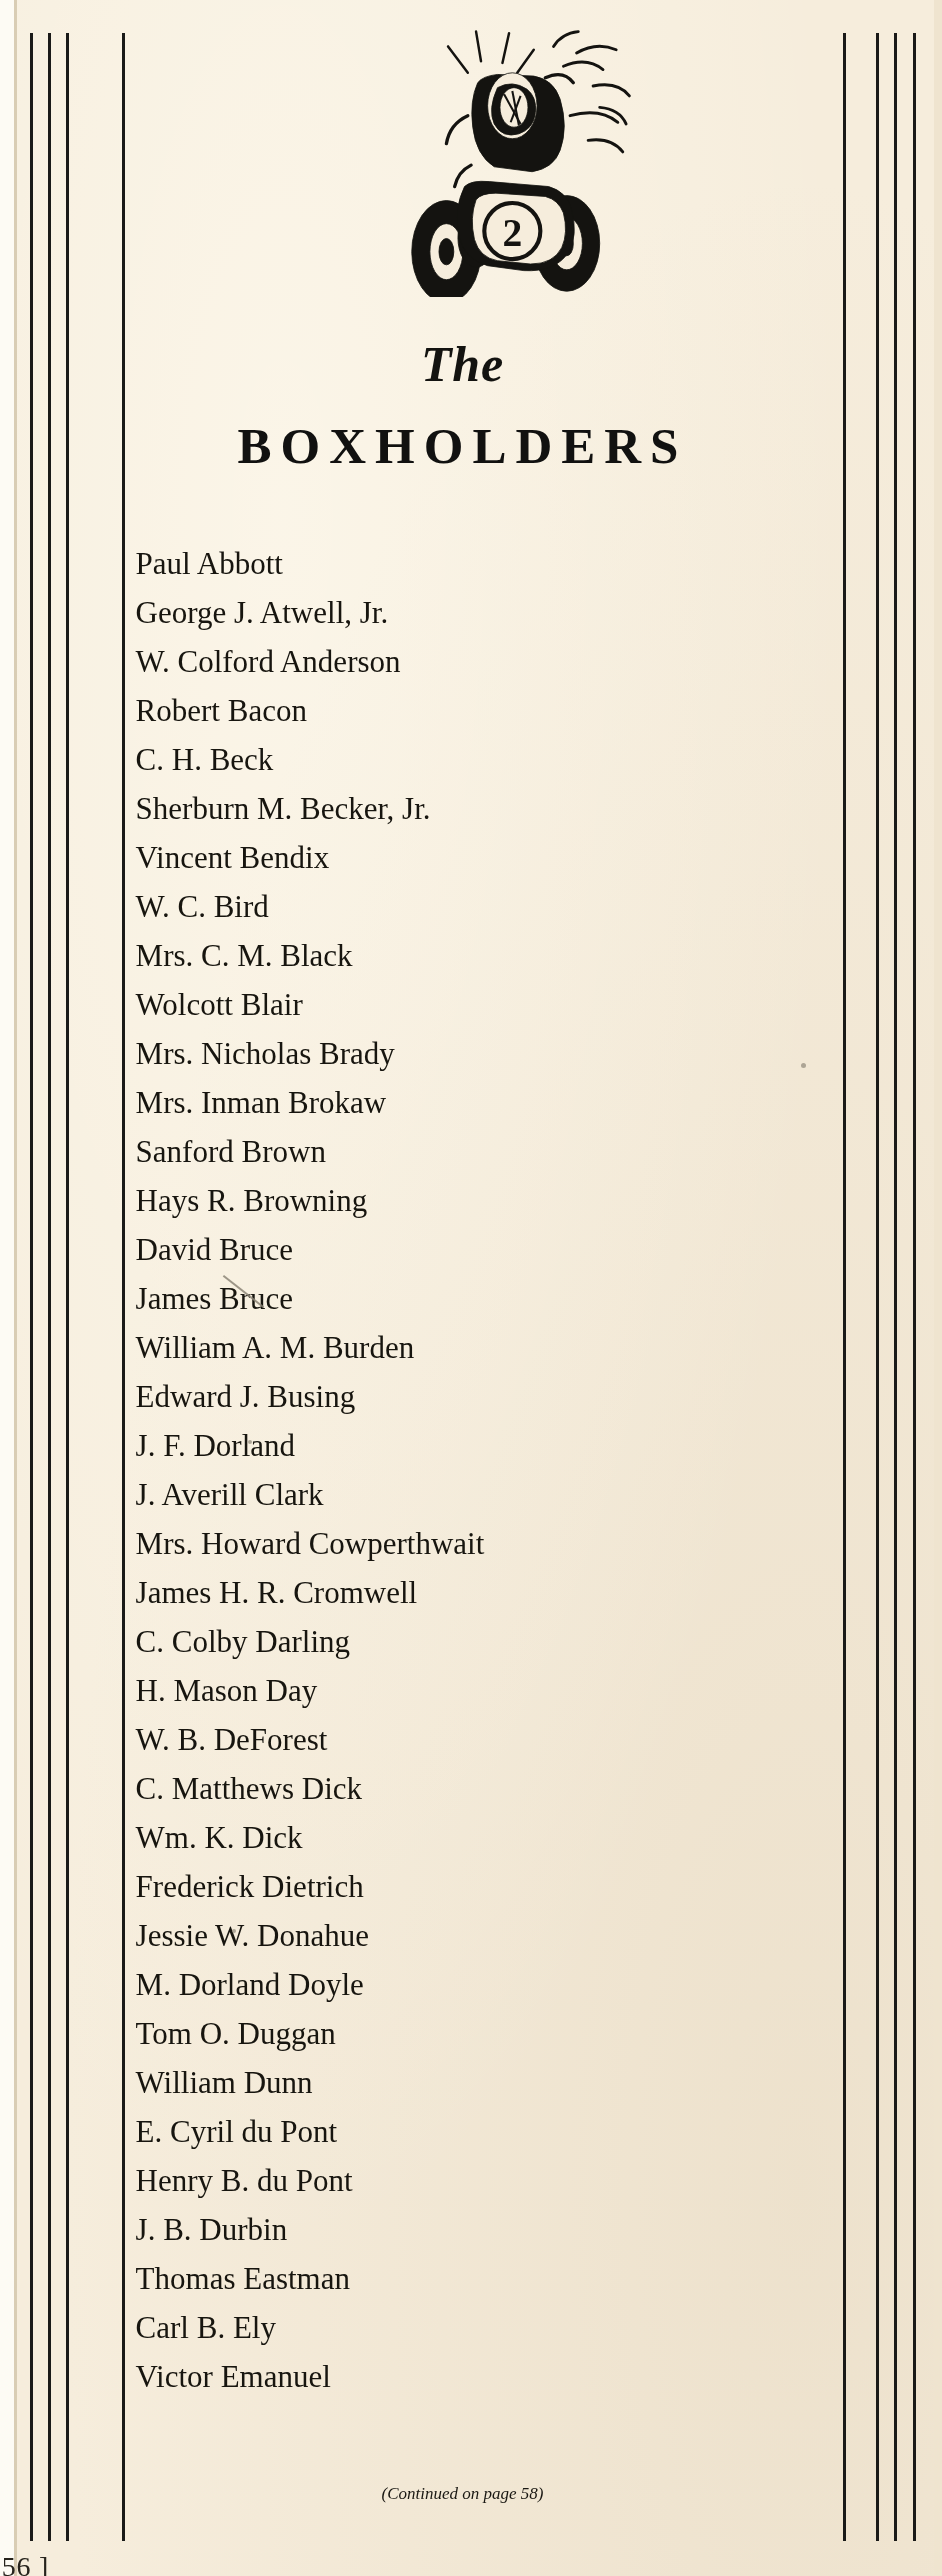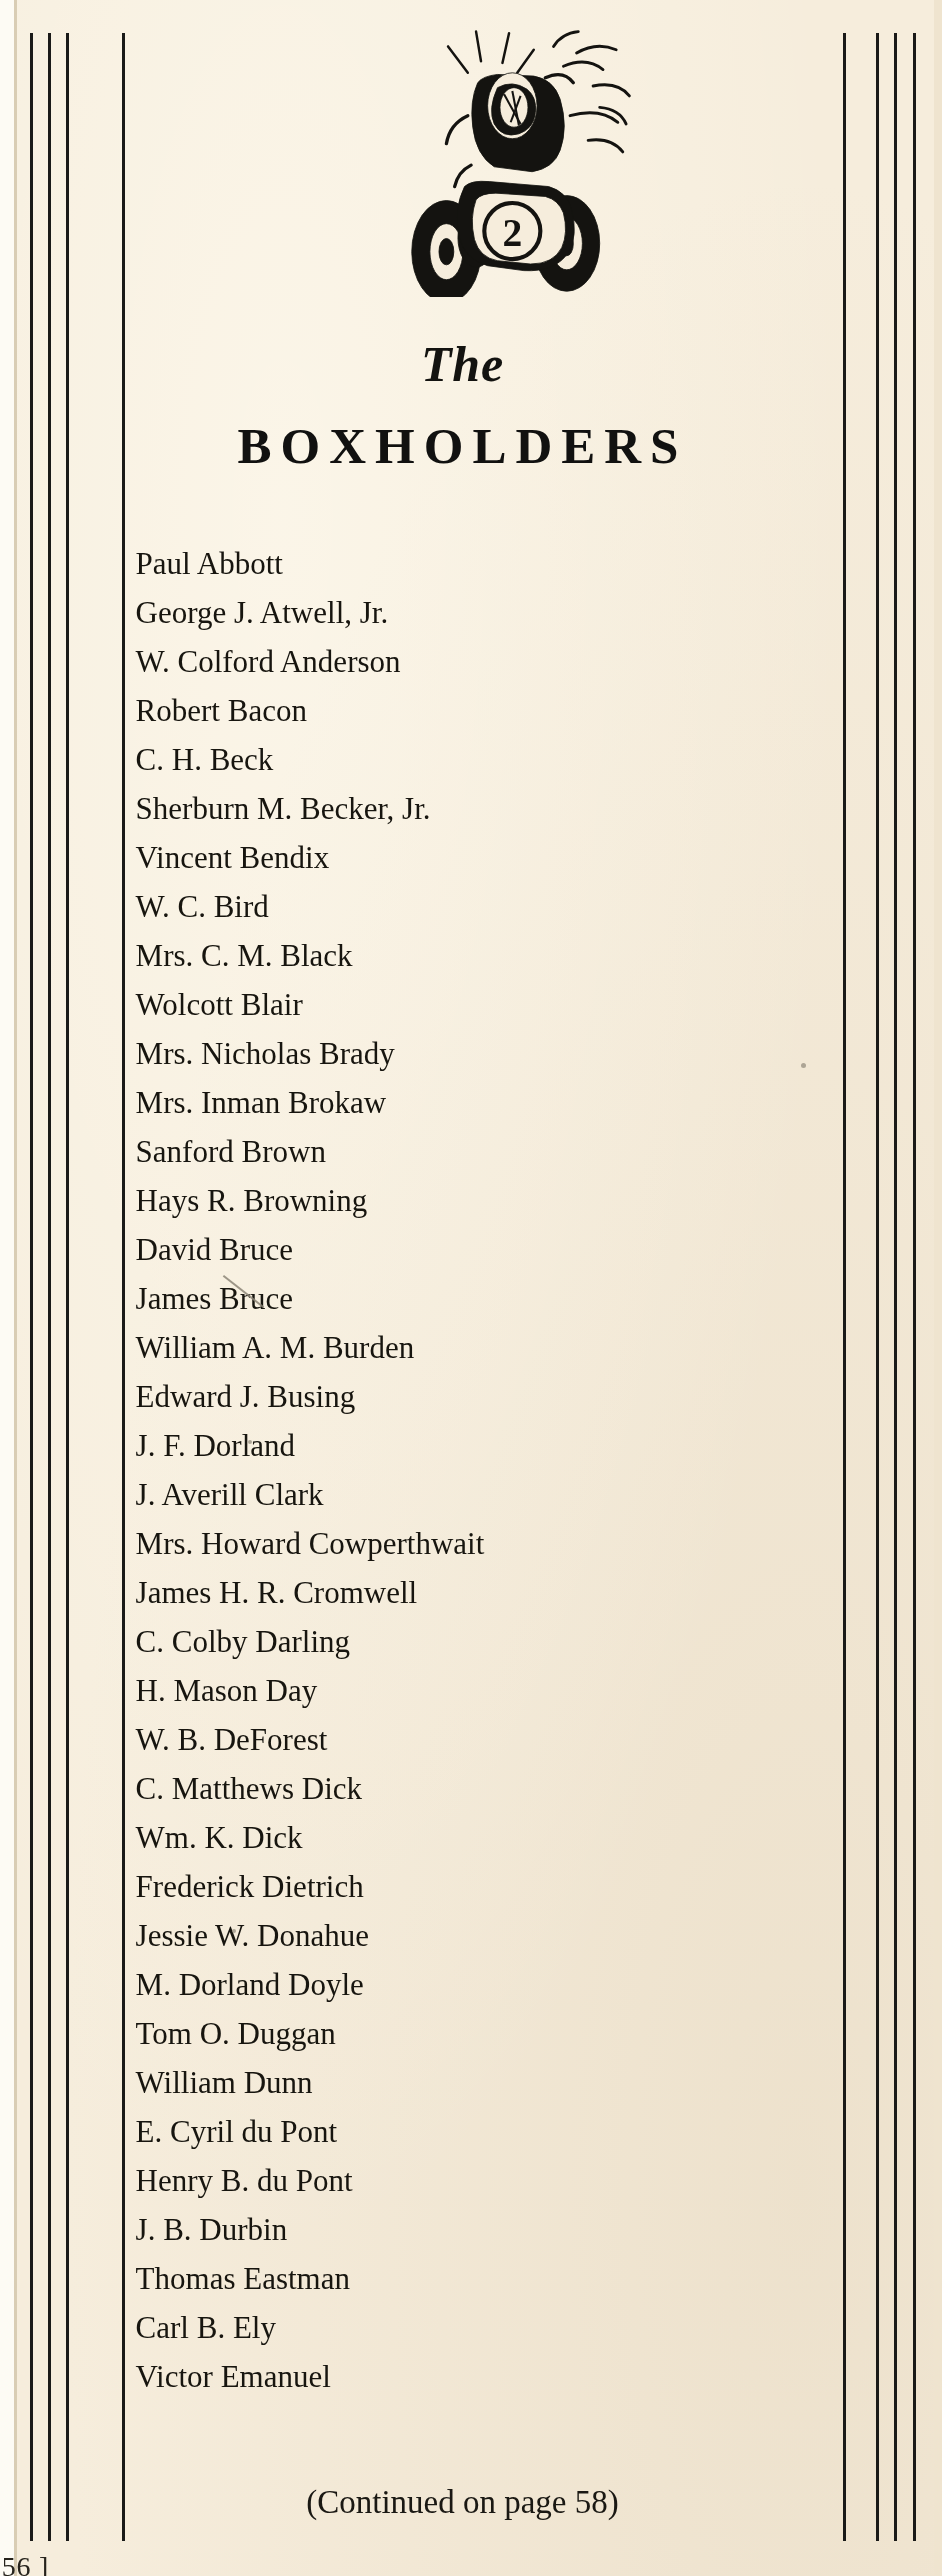--- a/index.html
+++ b/index.html
@@ -115,21 +115,22 @@
     white-space: nowrap;
   }
 
   .continued {
     position: absolute;
     left: 0;
     top: 2484px;
     width: 677px;
     text-align: center;
     font-family: "Liberation Serif", serif;
-    font-size: 33px;
+    font-style: italic;
+    font-size: 17px;
     color: #1a1813;
   }
 
   .folio {
     position: absolute;
     left: 1.7px;
     top: 2551px;
     font-family: "Liberation Serif", serif;
     font-size: 28px;
     color: #26231c;

